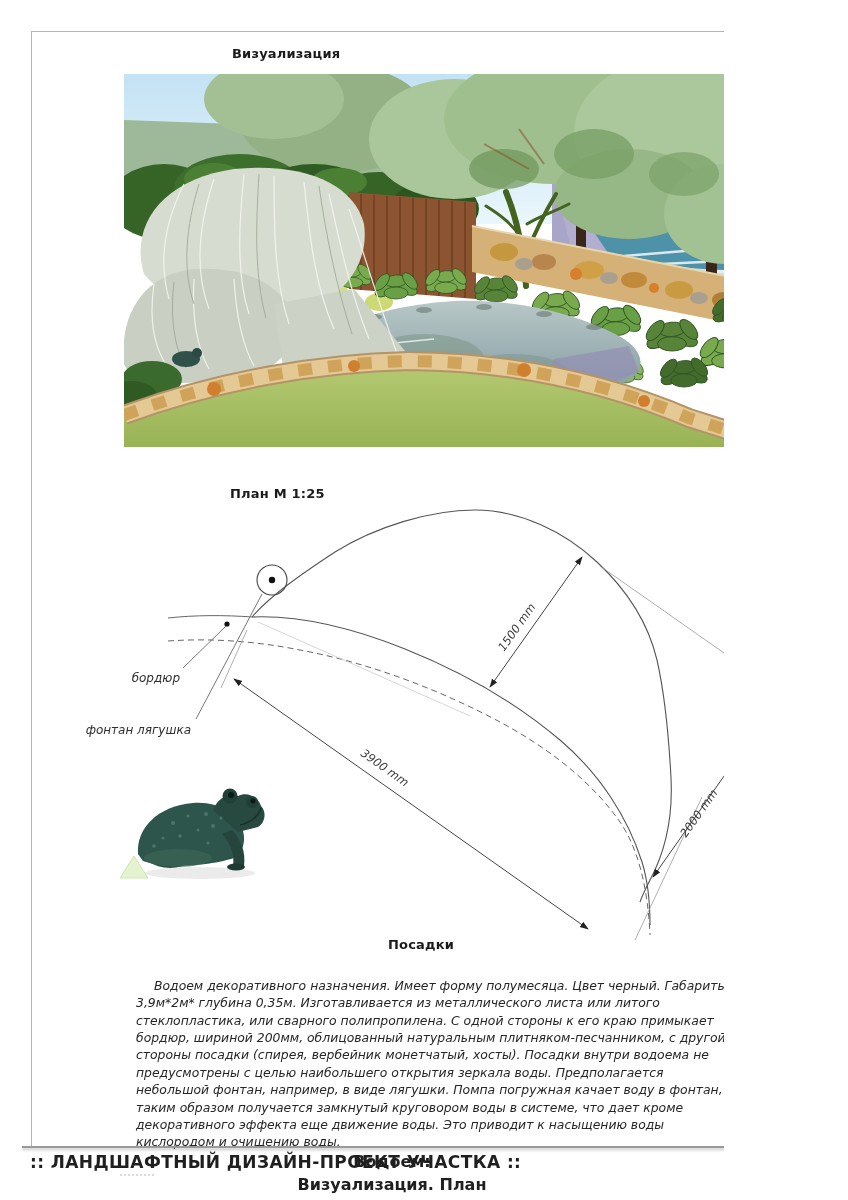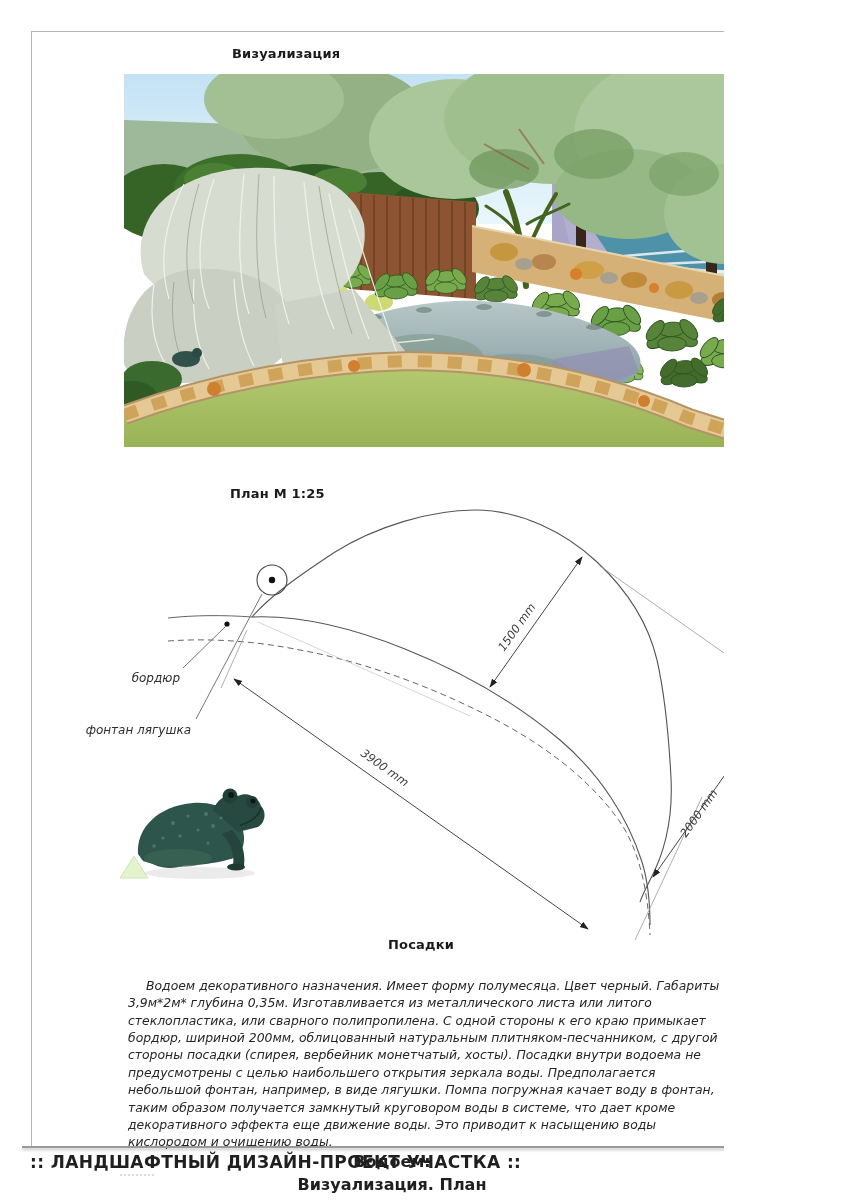--- a/index.html
+++ b/index.html
@@ -5,21 +5,21 @@
   html,body{margin:0;padding:0;background:#ffffff;}
   .page{position:relative;width:724px;height:1200px;background:#fff;overflow:hidden;
         font-family:"DejaVu Sans","Liberation Sans",sans-serif;color:#1c1c1c;}
   .frame{position:absolute;left:31px;top:31px;width:796px;height:1115px;border:1px solid #b5b5b5;}
   .bottom-rule{position:absolute;left:22px;top:1146px;width:826px;height:2px;background:#9a9a9a;
         box-shadow:0 2px 3px rgba(0,0,0,0.25);}
   .h-title{position:absolute;font-weight:bold;font-size:13px;letter-spacing:.2px;color:#1a1a1a;}
   .viz{position:absolute;left:124px;top:74px;width:622px;height:373px;}
   .plan-svg{position:absolute;left:0;top:495px;width:848px;height:465px;}
   .frog-svg{position:absolute;left:118px;top:768px;width:162px;height:122px;}
-  .desc{position:absolute;left:128px;top:977px;width:596px;font-style:italic;
+  .desc{position:absolute;left:136px;top:977px;width:596px;font-style:italic;
         font-size:12.4px;line-height:1.4;color:#262626;text-indent:18px;}
   .dimtxt{font-style:italic;font-size:11.5px;fill:#3a3a3a;}
   .lbltxt{font-style:italic;font-size:12px;fill:#2e2e2e;}
   .footer-left{position:absolute;left:30px;top:1152px;font-weight:bold;font-size:17px;letter-spacing:.4px;color:#1f1f1f;}
   .faint-smudge{position:absolute;left:120px;top:1174px;width:34px;border-top:2px dotted #9a9a9a;opacity:.35;}
   .footer-center{position:absolute;left:292px;top:1150px;width:200px;text-align:center;
         font-weight:bold;font-size:16px;line-height:1.45;color:#1f1f1f;}
   .footer-right{position:absolute;left:742px;top:1152px;width:100px;font-size:11px;}
   .fr-label{position:absolute;font-weight:bold;color:#1f1f1f;}
   .fr-sheet{left:28px;top:4px;}

